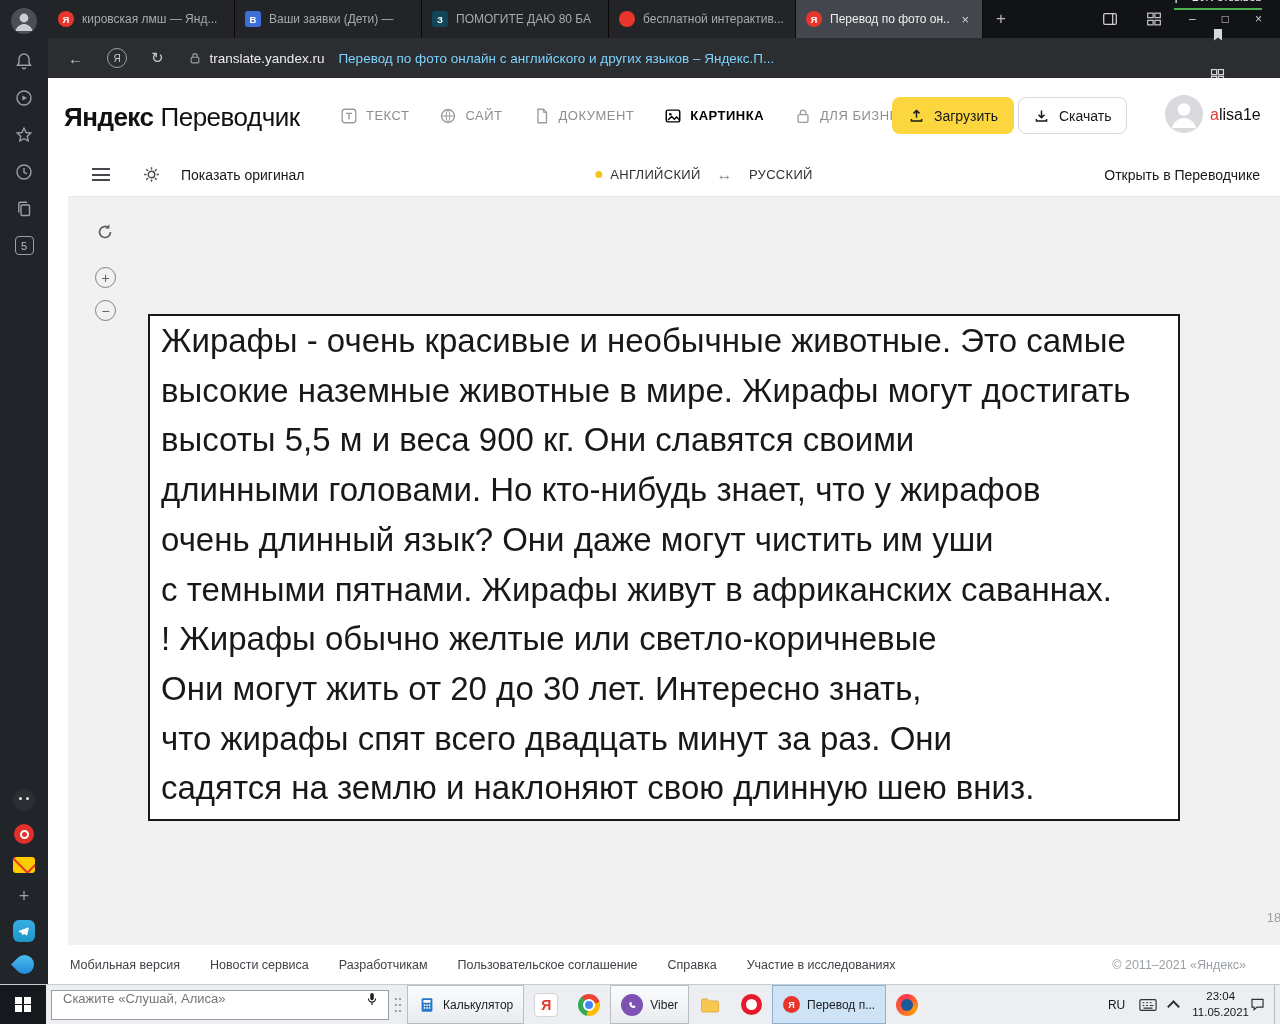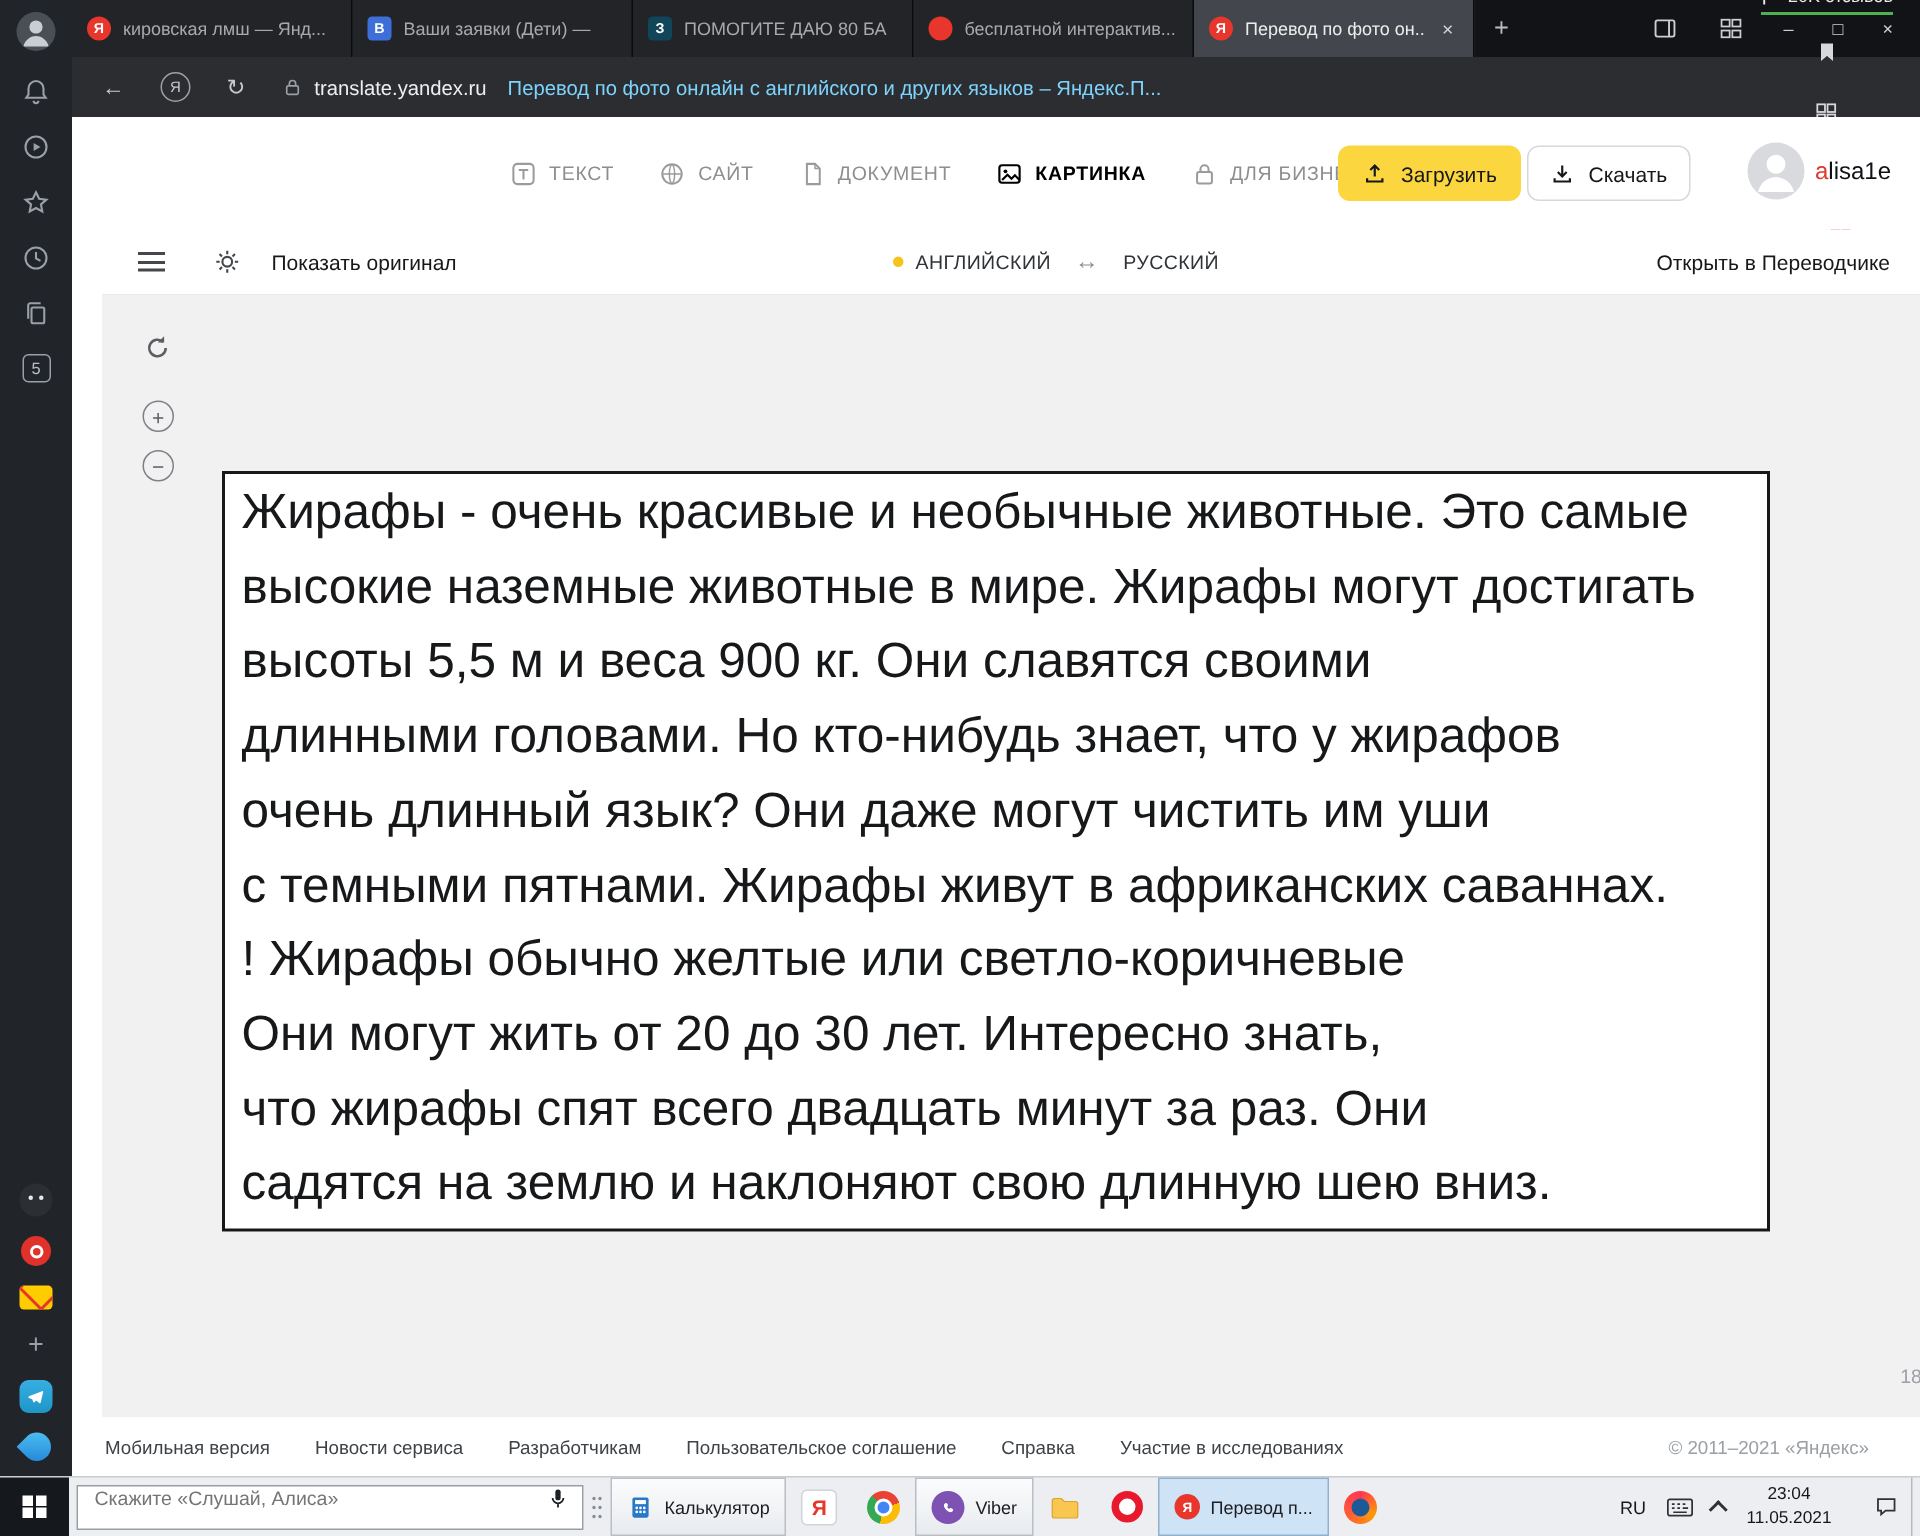--- a/index.html
+++ b/index.html
@@ -147,21 +147,21 @@
   .trfav { width:17px; height:17px; border-radius:50%; background:#e8362c; color:#fff; font-size:9px; font-weight:bold;
            display:flex; align-items:center; justify-content:center; }
   .ffx { width:22px; height:22px; border-radius:50%; position:relative;
          background:conic-gradient(from 120deg,#ff9a07,#ff5a36,#ff3750,#ff9a07); }
   .ffx::after { content:""; position:absolute; left:5px; top:5px; width:12px; height:12px; border-radius:50%; background:#1b5a96; }
   .tray { margin-left:auto; display:flex; align-items:center; height:100%; }
   .lang-ind { font-size:12px; color:#15181b; margin-right:14px; cursor:pointer; }
   .kbdic { color:#2e3135; margin-right:12px; cursor:pointer; }
   .chev { width:9px; height:9px; border-left:2px solid #2e3135; border-top:2px solid #2e3135;
           transform:rotate(45deg); margin:4px 14px 0 0; cursor:pointer; }
-  .clockbox { text-align:center; font-size:11.5px; line-height:1.35; color:#15181b; margin-right:28px; cursor:pointer; }
+  .clockbox { text-align:center; font-size:11.5px; line-height:1.35; color:#15181b; margin-right:0; cursor:pointer; }
   .actionic { color:#2e3135; margin-right:8px; cursor:pointer; }
   .showdesk { width:6px; height:100%; border-left:1px solid #b6bac0; cursor:pointer; }
 </style>
 </head>
 <body>
 
 <div id="rail">
   <div class="rail-top">
     <div class="rail-avatar">
       <svg width="26" height="26" viewBox="0 0 26 26">
@@ -313,20 +313,23 @@
     <span class="dl-wrap">
       <svg width="18" height="18" viewBox="0 0 20 20">
           <path d="M10 3v9M6.5 8.5 10 12l3.5-3.5M4 15.5h12" fill="none" stroke="currentColor" stroke-width="1.6"></path>
         </svg>
       <span class="dl-badge">1</span>
     </span>
   </div>
 </div>
 
 <div id="siteheader">
+  <div class="logo">
+    <span class="l1">Яндекс</span><span class="l2">Переводчик</span>
+  </div>
   <div class="mainnav">
     <div class="nav-it">
       <svg width="18" height="18" viewBox="0 0 20 20">
           <rect x="2.5" y="2.5" width="15" height="15" rx="3" fill="none" stroke="currentColor" stroke-width="1.5"></rect>
           <path d="M6.5 7h7M10 7v7" fill="none" stroke="currentColor" stroke-width="1.5"></path>
         </svg>
       <span>ТЕКСТ</span>
     </div>
     <div class="nav-it">
       <svg width="18" height="18" viewBox="0 0 20 20">

